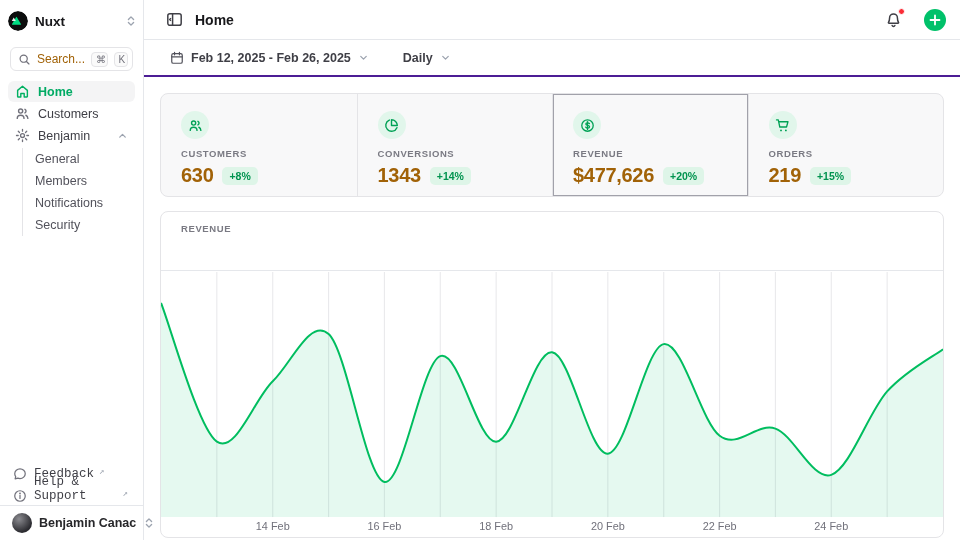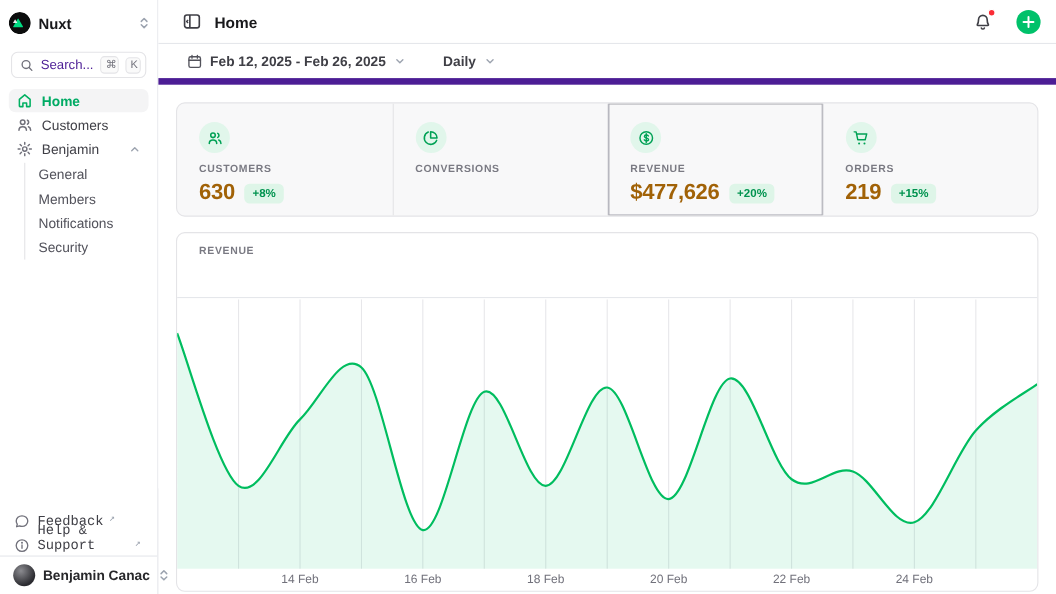--- a/index.html
+++ b/index.html
@@ -12,21 +12,21 @@
     background:#fff; border-right:1px solid #e5e7eb; }
   .ws-row { position:absolute; top:8px; left:8px; right:6px; height:26px;
     display:flex; align-items:center; gap:7px; border-radius:6px; cursor:pointer; }
   .ws-logo { width:20px; height:20px; border-radius:50%; flex:0 0 20px; }
   .ws-name { font-size:13.5px; font-weight:700; color:#18181b; flex:1; }
   .sel-icon { color:#9ca3af; display:flex; }
 
   .search-box { position:absolute; top:47px; left:10px; right:10px; height:24px;
     border:1px solid #e4e4e7; border-radius:6px; background:#fff;
     display:flex; align-items:center; padding:0 4px 0 7px; gap:6px; cursor:text; }
-  .search-ph { font-size:12px; color:#4c1d95; flex:1; }
+  .search-ph { font-size:12px; color:#a16207; flex:1; }
   .kbd { font-size:10px; color:#71717b; background:#fafafa; border:1px solid #e4e4e7;
     border-radius:4px; padding:1px 4px; min-width:14px; text-align:center; }
 
   .nav { position:absolute; top:81px; left:8px; right:8px; }
   .nav-item { height:21px; display:flex; align-items:center; gap:8px; padding:0 7px;
     border-radius:6px; margin-bottom:1px; font-size:12.5px; color:#3f3f46; cursor:pointer; }
   .nav-item .nicon { display:flex; color:#71717b; }
   .nav-item.active { background:#f4f4f5; color:#00ab64; font-weight:600; }
   .nav-item.active .nicon { color:#00b061; }
   .nav-spacer { flex:1; }
@@ -55,21 +55,21 @@
     padding:0 14px 0 20px; gap:10px; }
   .icon-btn { display:flex; align-items:center; justify-content:center; color:#3f3f46;
     cursor:pointer; background:none; border:none; padding:2px; }
   .page-title { font-size:14px; font-weight:700; color:#18181b; flex:1; }
   .bell-wrap { position:relative; margin-right:10px; }
   .bell-dot { position:absolute; top:-1px; right:-1px; width:7px; height:7px;
     border-radius:50%; background:#fb2c36; border:1.5px solid #fff; }
   .plus-btn { width:22px; height:22px; border-radius:50%; background:#00c16a; border:none;
     display:flex; align-items:center; justify-content:center; color:#fff; cursor:pointer; }
 
-  .toolbar { height:37px; border-bottom:6px solid #4c1d95; display:flex; align-items:center;
+  .toolbar { height:37px; border-bottom:2px solid #4c1d95; display:flex; align-items:center;
     padding:0 20px; gap:4px; }
   .tool-btn { display:flex; align-items:center; gap:7px; font-size:12.5px; font-weight:600;
     color:#3f3f46; background:none; border:none; cursor:pointer; padding:4px 6px; border-radius:6px; }
   .tool-btn .chev { color:#9ca3af; display:flex; }
   .tool-gap { width:14px; }
 
   .content { padding:16px; }
 
   
   .stats { height:104px; background:#f8f8f9; border:1px solid #e4e4e7; border-radius:8px;
@@ -290,20 +290,24 @@
         </div>
 
         <div class="stat-cell">
           <span class="stat-icon">
             <svg width="15" height="15" viewBox="0 0 16 16" fill="none" stroke="currentColor" stroke-width="1.5" stroke-linecap="round" stroke-linejoin="round">
                 <path d="M13.8 10.3A6.2 6.2 0 1 1 5.7 2.2"></path>
                 <path d="M14.2 8A6.2 6.2 0 0 0 8 1.8V8z"></path>
               </svg>
           </span>
           <div class="stat-label">CONVERSIONS</div>
+          <div class="stat-value-row">
+            <span class="stat-value">1343</span>
+            <span class="stat-delta">+14%</span>
+          </div>
         </div>
 
         <div class="stat-cell selected">
           <span class="stat-icon">
             <svg width="15" height="15" viewBox="0 0 16 16" fill="none" stroke="currentColor" stroke-width="1.4" stroke-linecap="round">
                 <circle cx="8" cy="8" r="6.1"></circle>
                 <path d="M10 5.9c-.5-.6-1.3-.8-2-.8-1 0-1.8.5-1.8 1.3 0 1.9 4 .9 4 2.9 0 .9-.8 1.4-1.9 1.4-.9 0-1.7-.3-2.2-1"></path>
                 <path d="M8 3.8v8.4"></path>
               </svg>
           </span>

